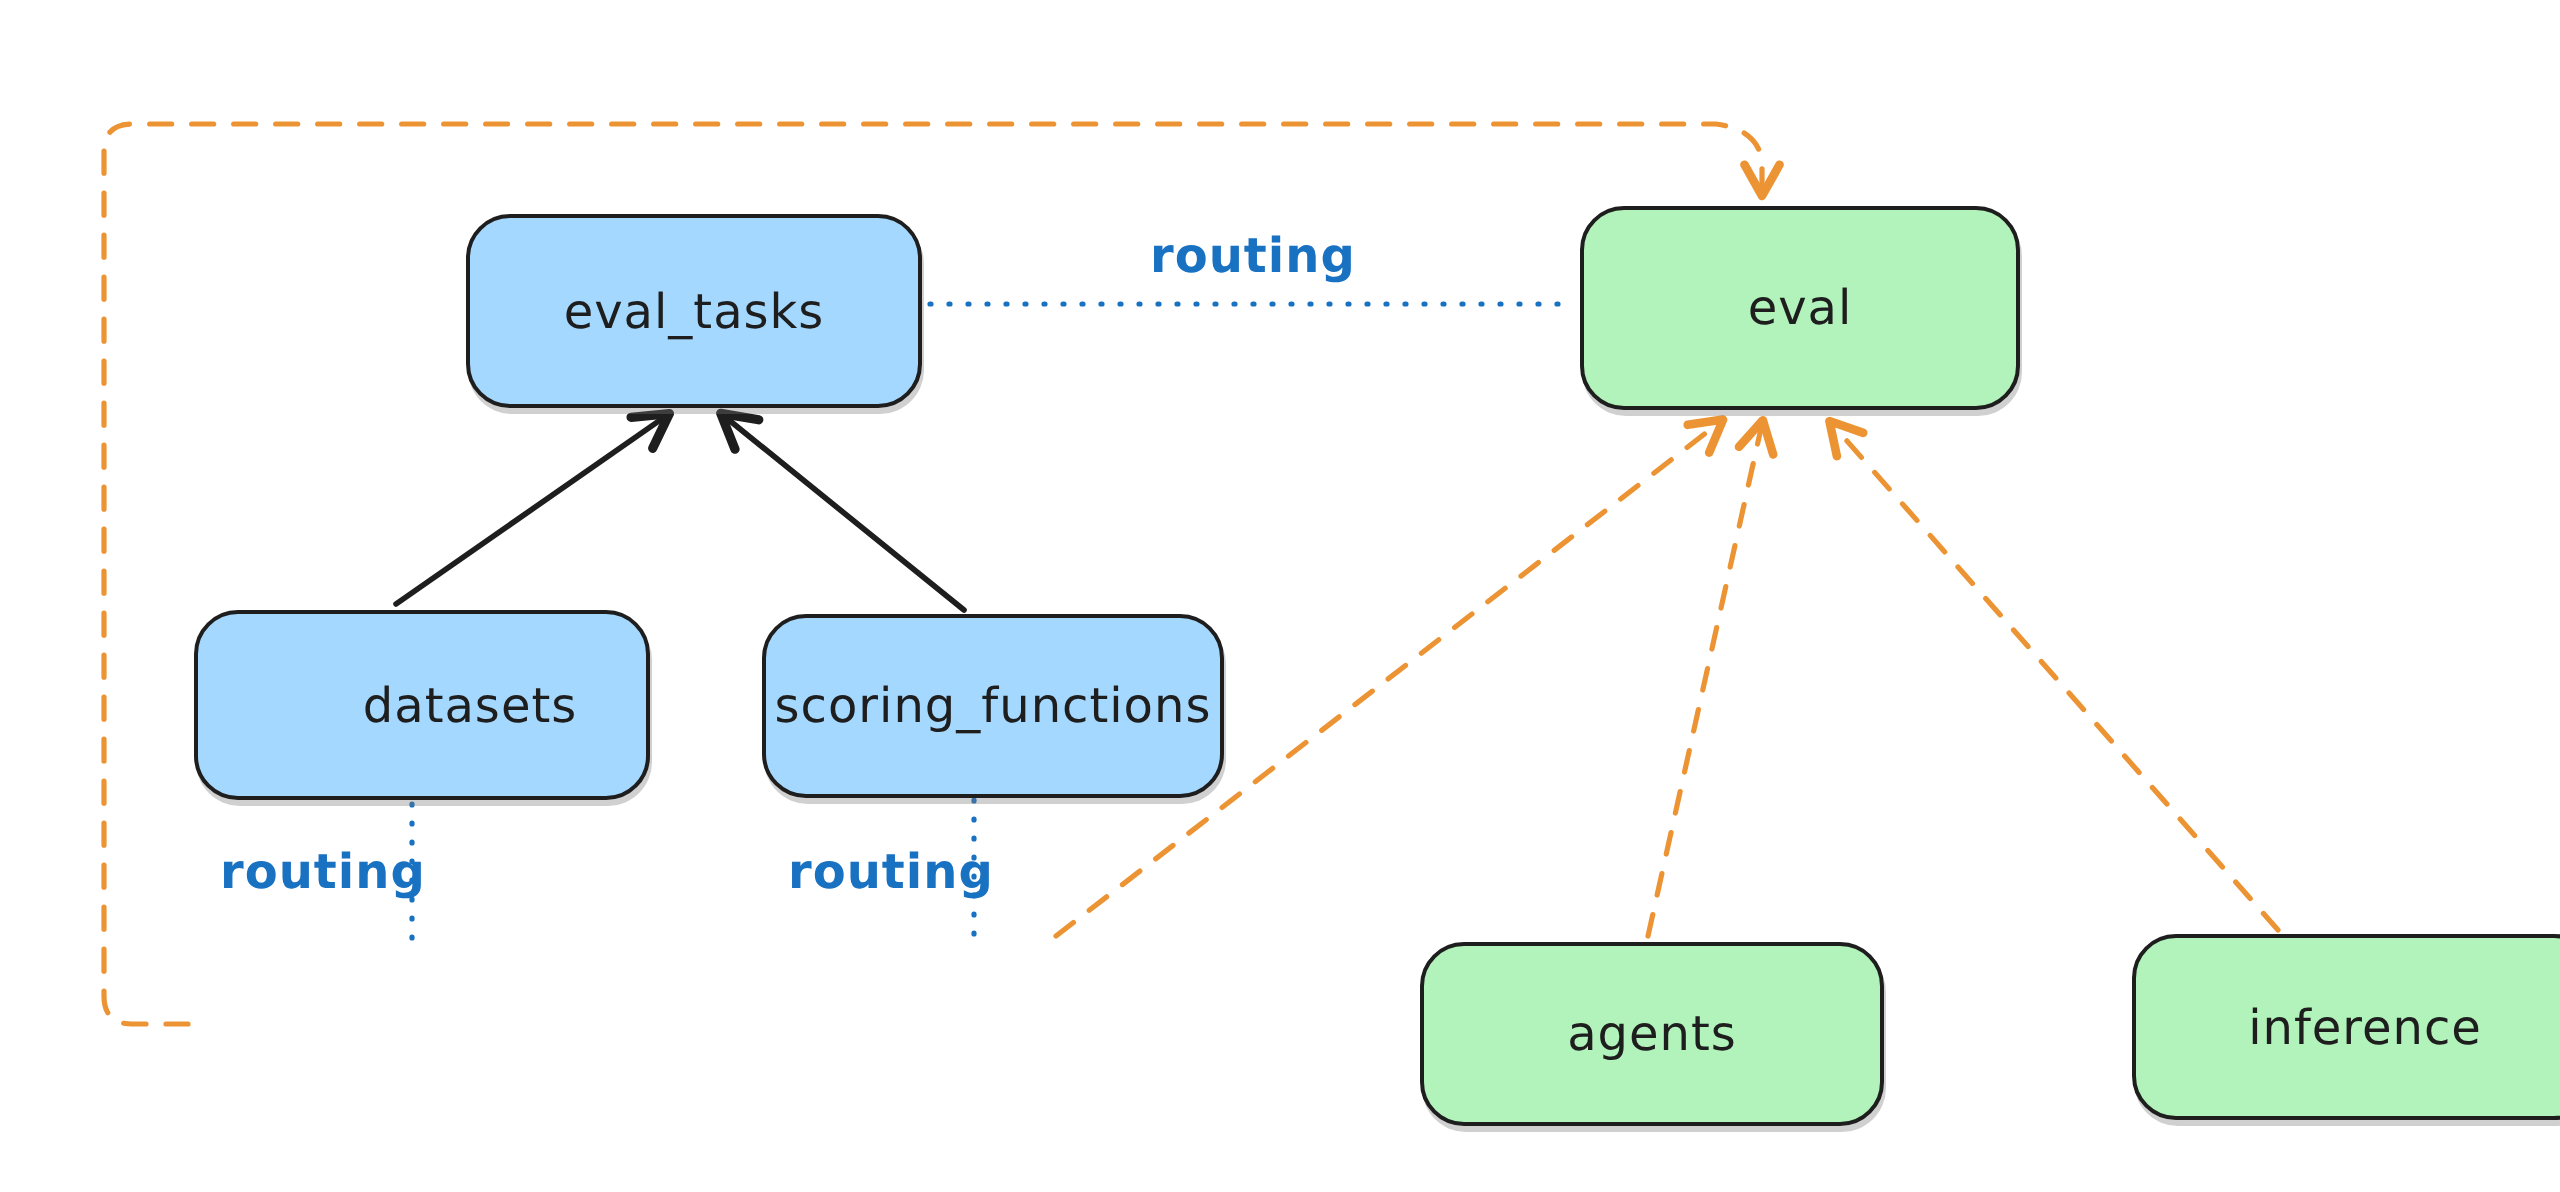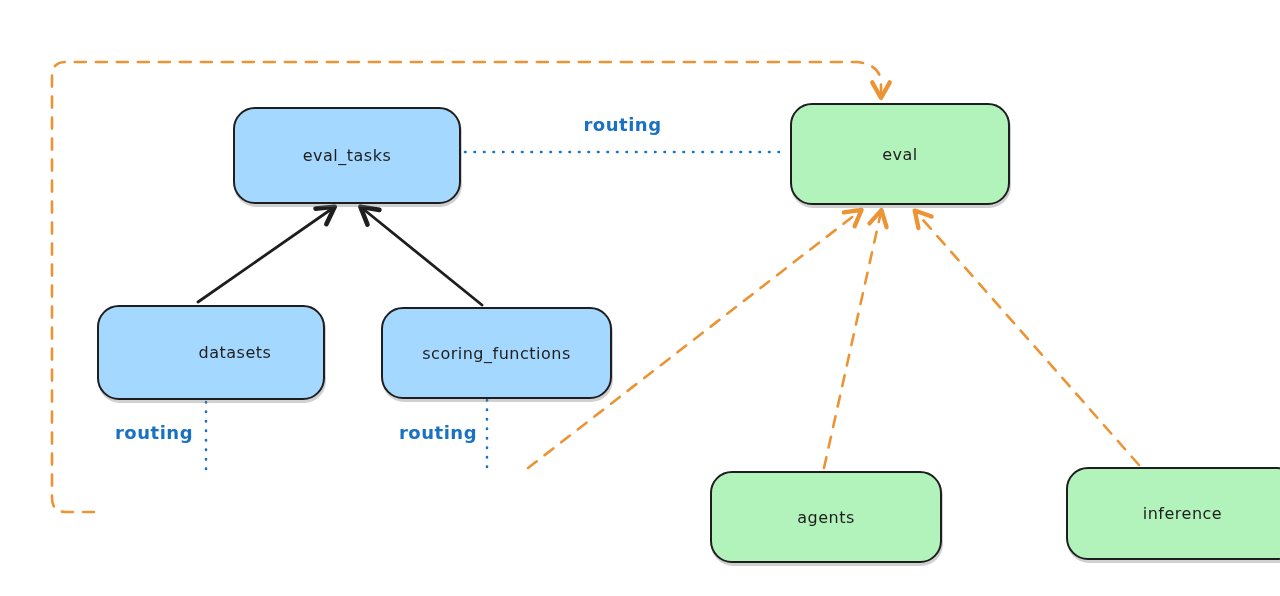--- a/index.html
+++ b/index.html
@@ -24,35 +24,35 @@
   }
   .node {
     position: absolute;
     z-index: 2;
     display: flex;
     align-items: center;
     justify-content: center;
     border: 2.5px solid #1e1e1e;
     border-radius: 22px;
     box-shadow: 1px 3px 0 rgba(120,120,120,0.35);
-    font-size: 16px;
+    font-size: 24px;
     color: #1e1e1e;
     letter-spacing: 0.5px;
     box-sizing: border-box;
     text-align: center;
   }
   .node.blue  { background: #a5d8ff; }
   .node.green { background: #b2f2bb; }
 
   .edge-label {
     position: absolute;
     z-index: 3;
     color: #1971c2;
     font-weight: 700;
-    font-size: 18px;
+    font-size: 24px;
     letter-spacing: 0.5px;
     text-align: center;
   }
 </style>
 </head>
 <body>
 
 <div class="canvas">
 
   <svg class="edges-svg" viewBox="0 0 1280 596" xmlns="http://www.w3.org/2000/svg">

